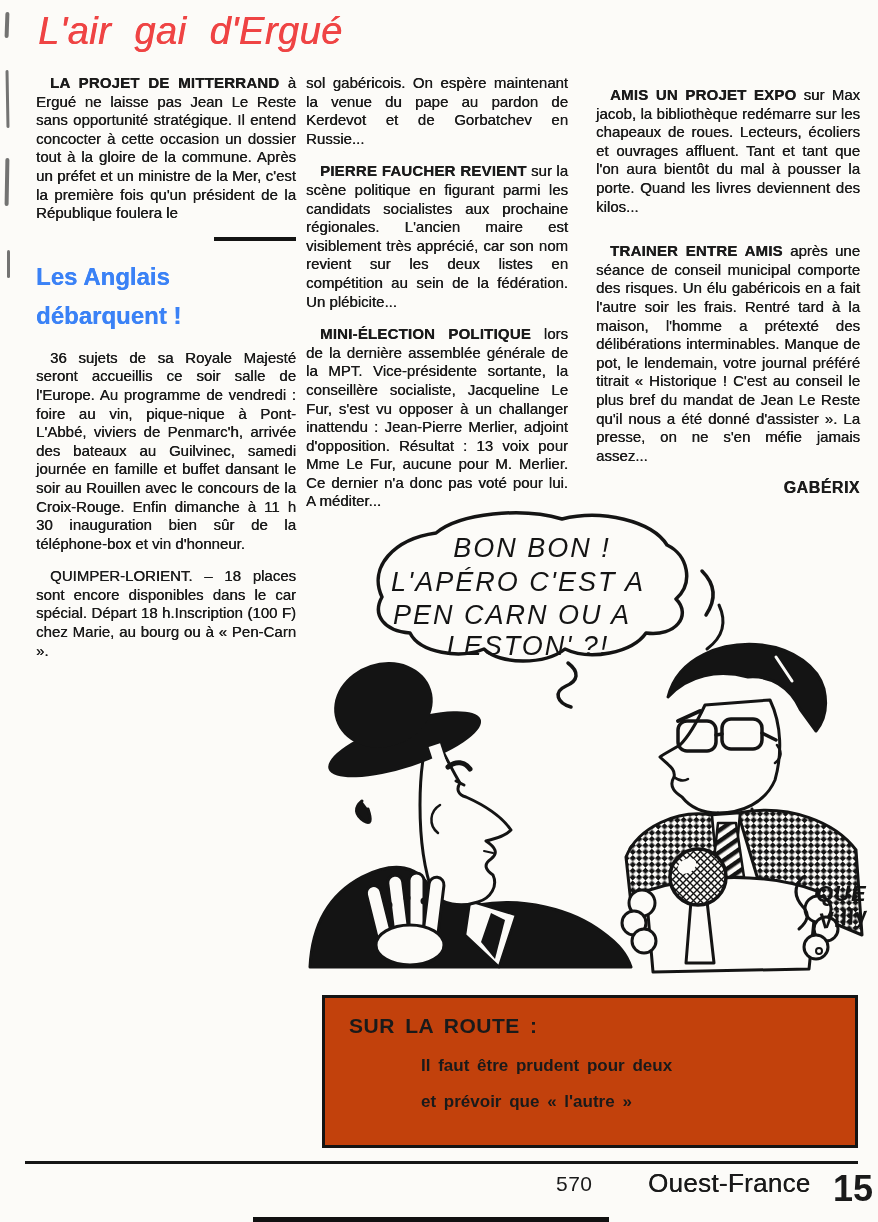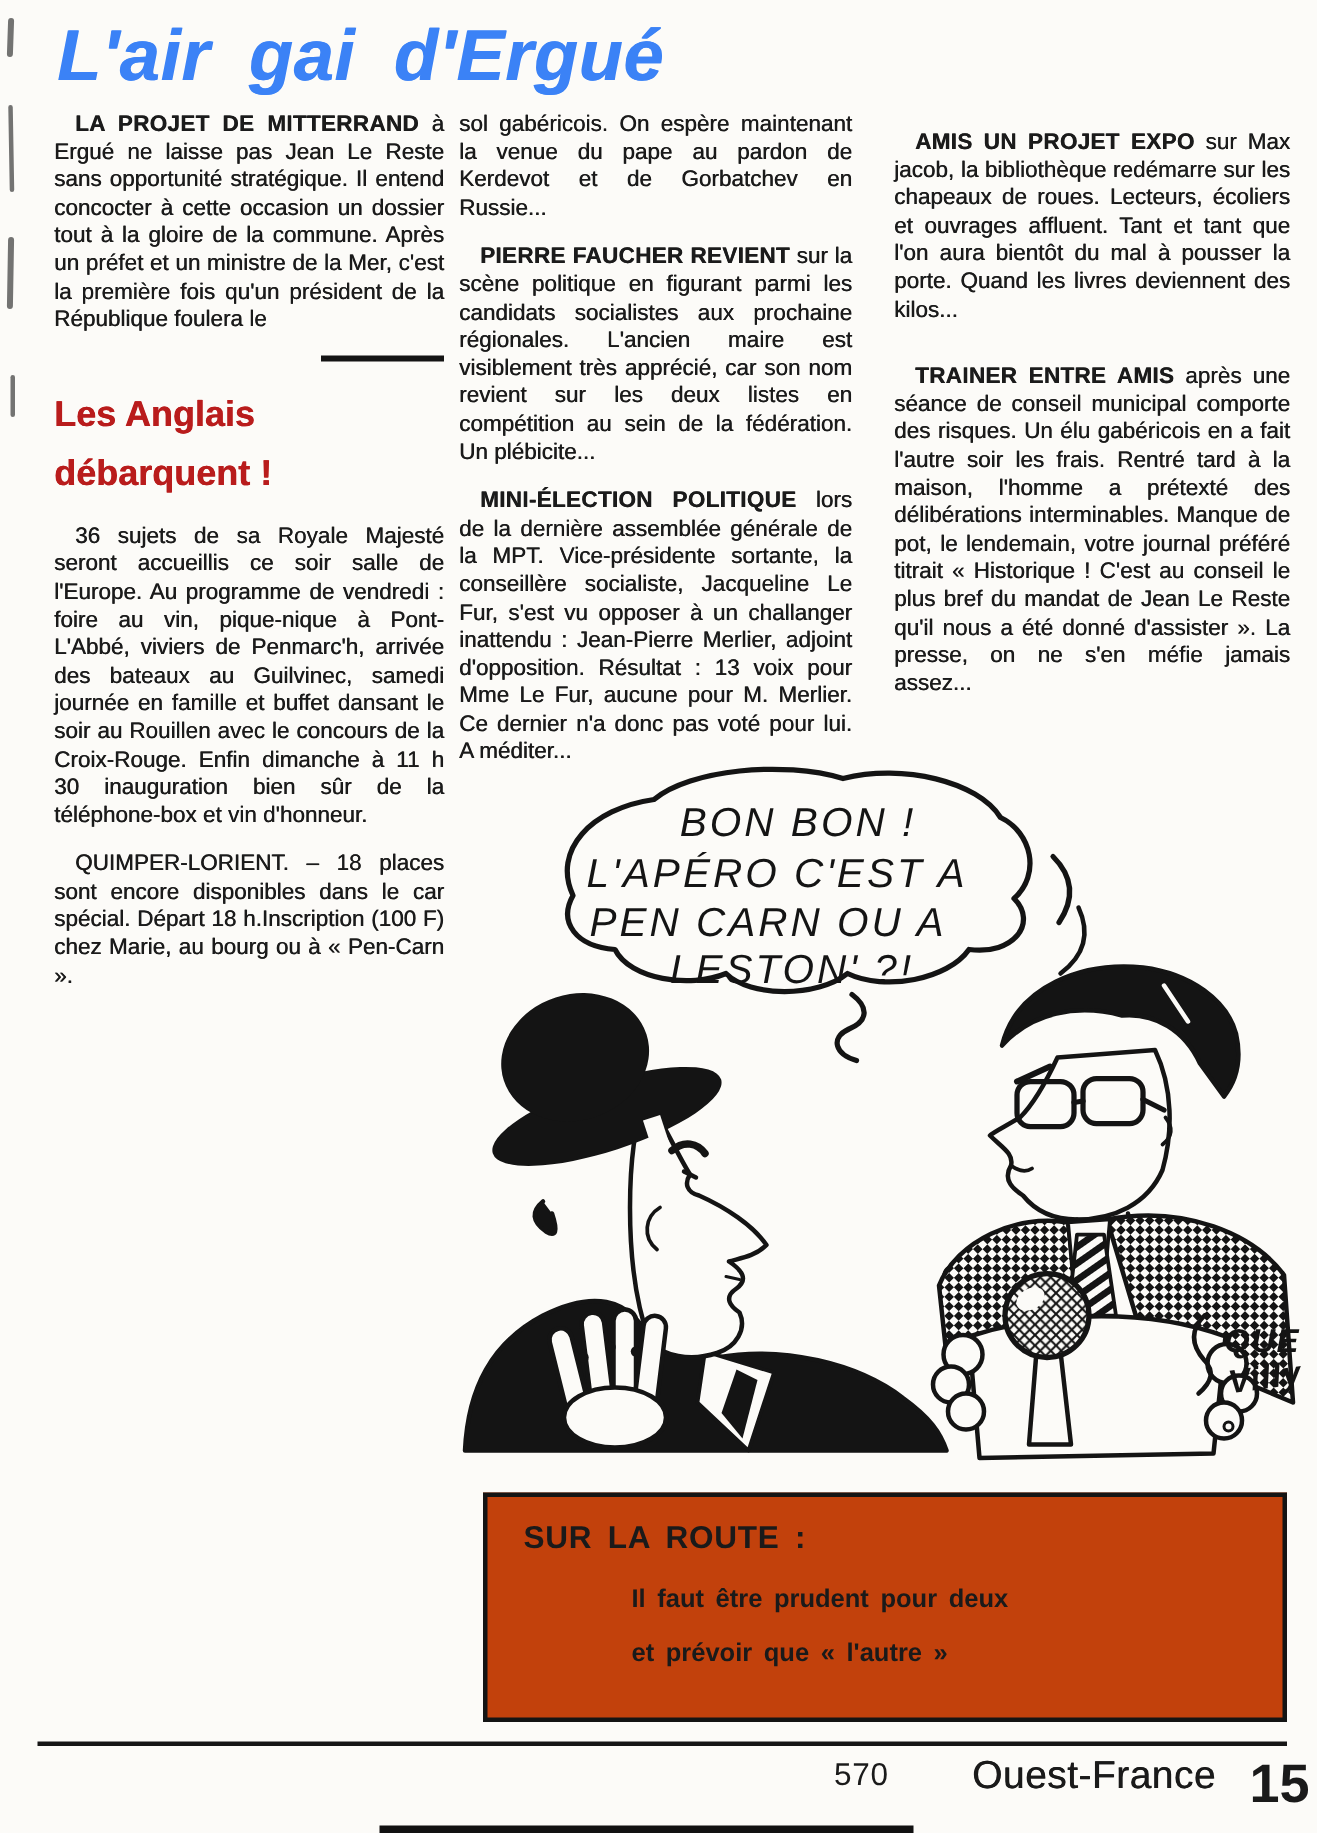--- a/index.html
+++ b/index.html
@@ -4,42 +4,42 @@
 <style>
   html,body{margin:0;padding:0;background:#e8e6e2;}
   .page{
     position:relative;width:878px;height:1222px;margin:0 auto;
     background:#fcfbf8;overflow:hidden;
     font-family:"Liberation Sans",sans-serif;color:#1a1a1a;
   }
   
   .headline{
     position:absolute;left:38px;top:10px;width:420px;
-    font-size:48px;font-weight:bold;font-style:italic;
-    letter-spacing:.5px;word-spacing:12px;color:#3b82f6;
+    font-size:38px;font-weight:normal;font-style:italic;
+    letter-spacing:.5px;word-spacing:12px;color:#ef4444;
     text-shadow:.5px 0 0 currentColor;
   }
   
   .col{
     position:absolute;top:74px;
     font-size:15px;line-height:18.6px;text-align:justify;
     color:#1b1b1b;text-shadow:.3px 0 0 currentColor;
   }
   .col-1{left:36px;width:260px;}
   .col-2{left:306px;width:262px;}
   .col-3{left:596px;width:264px;padding-top:12px;}
   .col p{margin:0 0 14px 0;text-indent:14px;}
   .lead{font-weight:bold;letter-spacing:.2px;}
   .end-rule{
     width:82px;height:4px;background:#141414;
     margin:2px 0 16px auto;
   }
   .subhead{
     font-size:24px;font-weight:bold;line-height:39px;
-    margin:2px 0 14px 0;color:#b91c1c;text-align:left;
+    margin:2px 0 14px 0;color:#3b82f6;text-align:left;
   }
   .byline{
     text-align:right;font-weight:bold;font-size:16px;
     letter-spacing:.5px;margin-top:6px;
   }
   
   .cartoon{position:absolute;left:270px;top:505px;width:610px;height:480px;}
   .bubble-text{
     font-family:"Liberation Sans",sans-serif;font-style:italic;
     font-size:27px;letter-spacing:2px;fill:#141414;
@@ -94,20 +94,21 @@
 
   <div class="col col-2">
     <p style="text-indent:0;">sol gabéricois. On espère maintenant la venue du pape au pardon de Kerdevot et de Gorbatchev en Russie...</p>
     <p><span class="lead">PIERRE FAUCHER REVIENT</span><span> sur la scène politique en figurant parmi les candidats socialistes aux prochaine régionales. L'ancien maire est visiblement très apprécié, car son nom revient sur les deux listes en compétition au sein de la fédération. Un plébicite...</span></p>
     <p><span class="lead">MINI-ÉLECTION POLITIQUE</span><span> lors de la dernière assemblée générale de la MPT. Vice-présidente sortante, la conseillère socialiste, Jacqueline Le Fur, s'est vu opposer à un challanger inattendu : Jean-Pierre Merlier, adjoint d'opposition. Résultat : 13 voix pour Mme Le Fur, aucune pour M. Merlier. Ce dernier n'a donc pas voté pour lui. A méditer...</span></p>
   </div>
 
   <div class="col col-3">
     <p><span class="lead">AMIS UN PROJET EXPO</span><span> sur Max jacob, la bibliothèque redémarre sur les chapeaux de roues. Lecteurs, écoliers et ouvrages affluent. Tant et tant que l'on aura bientôt du mal à pousser la porte. Quand les livres deviennent des kilos...</span></p>
     <p style="margin-top:26px;"><span class="lead">TRAINER ENTRE AMIS</span><span> après une séance de conseil municipal comporte des risques. Un élu gabéricois en a fait l'autre soir les frais. Rentré tard à la maison, l'homme a prétexté des délibérations interminables. Manque de pot, le lendemain, votre journal préféré titrait « Historique ! C'est au conseil le plus bref du mandat de Jean Le Reste qu'il nous a été donné d'assister ». La presse, on ne s'en méfie jamais assez...</span></p>
+    <div class="byline">GABÉRIX</div>
   </div>
 
   <svg class="cartoon" viewBox="0 0 610 480">
     <defs>
       <pattern id="check" width="9" height="9" patternUnits="userSpaceOnUse" patternTransform="rotate(45)">
         <rect width="9" height="9" fill="#fcfbf8"></rect>
         <rect x="0" y="0" width="4.5" height="4.5" fill="#141414"></rect>
         <rect x="4.5" y="4.5" width="4.5" height="4.5" fill="#141414"></rect>
       </pattern>
       <pattern id="stripes" width="9" height="9" patternUnits="userSpaceOnUse" patternTransform="rotate(55)">

